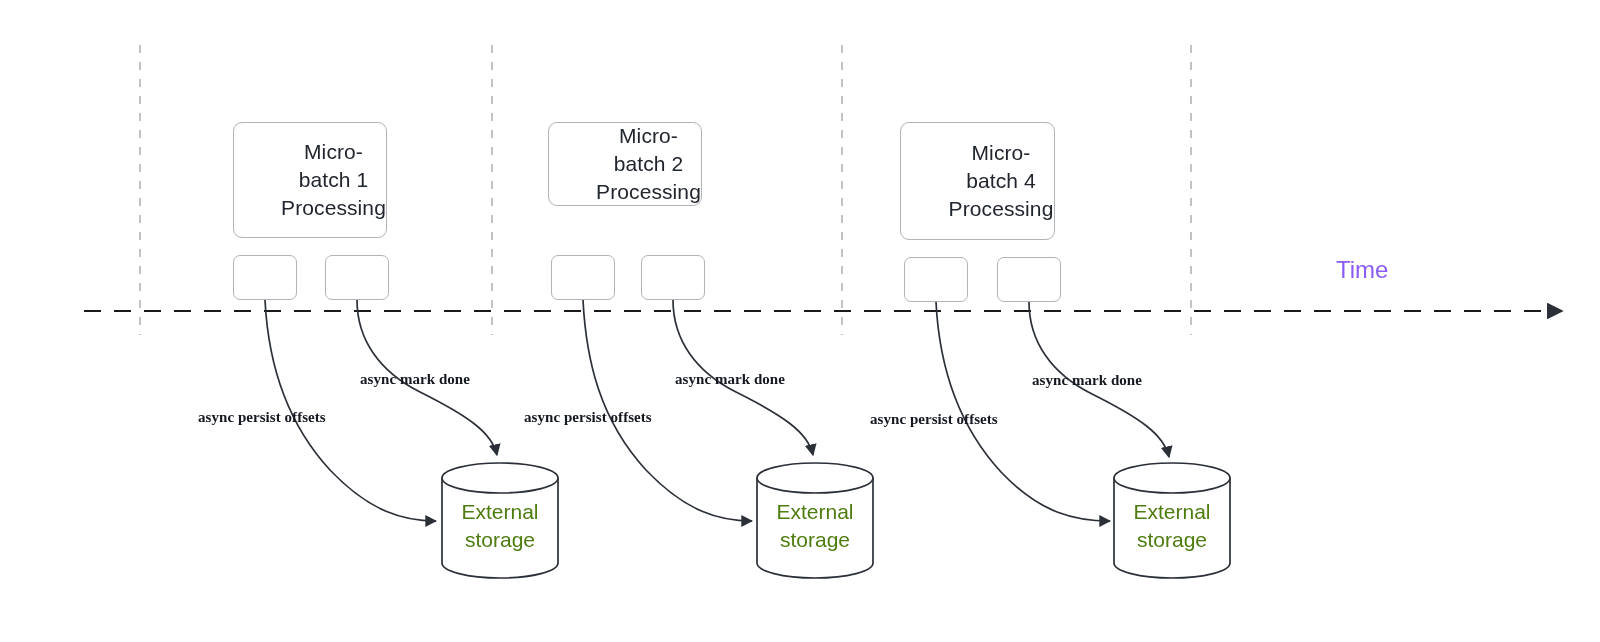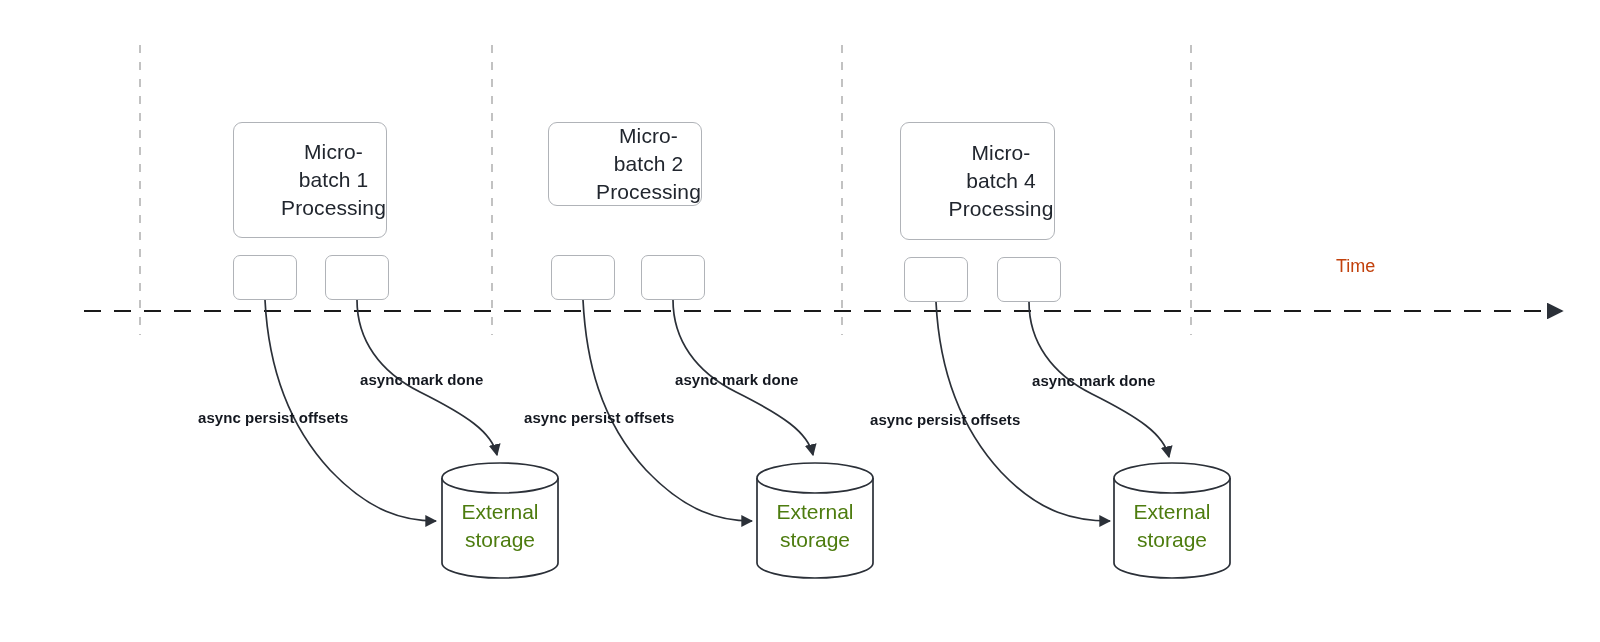--- a/index.html
+++ b/index.html
@@ -60,25 +60,26 @@
     line-height: 1.32;
     pointer-events: none;
   }
   .edge-label {
     position: absolute;
     font-size: 15px;
     font-weight: bold;
     color: #141820;
     white-space: nowrap;
     letter-spacing: 0.05px;
+    font-family: Liberation Serif, serif;
   }
   .axis-label {
     position: absolute;
-    font-size: 18px;
-    color: #c2410c;
+    font-size: 24px;
+    color: #8b5cf6;
     white-space: nowrap;
   }
 </style>
 </head>
 <body>
 
 <div id="canvas">
 
   <svg class="layer" viewBox="0 0 1600 642" xmlns="http://www.w3.org/2000/svg">
     <defs>

